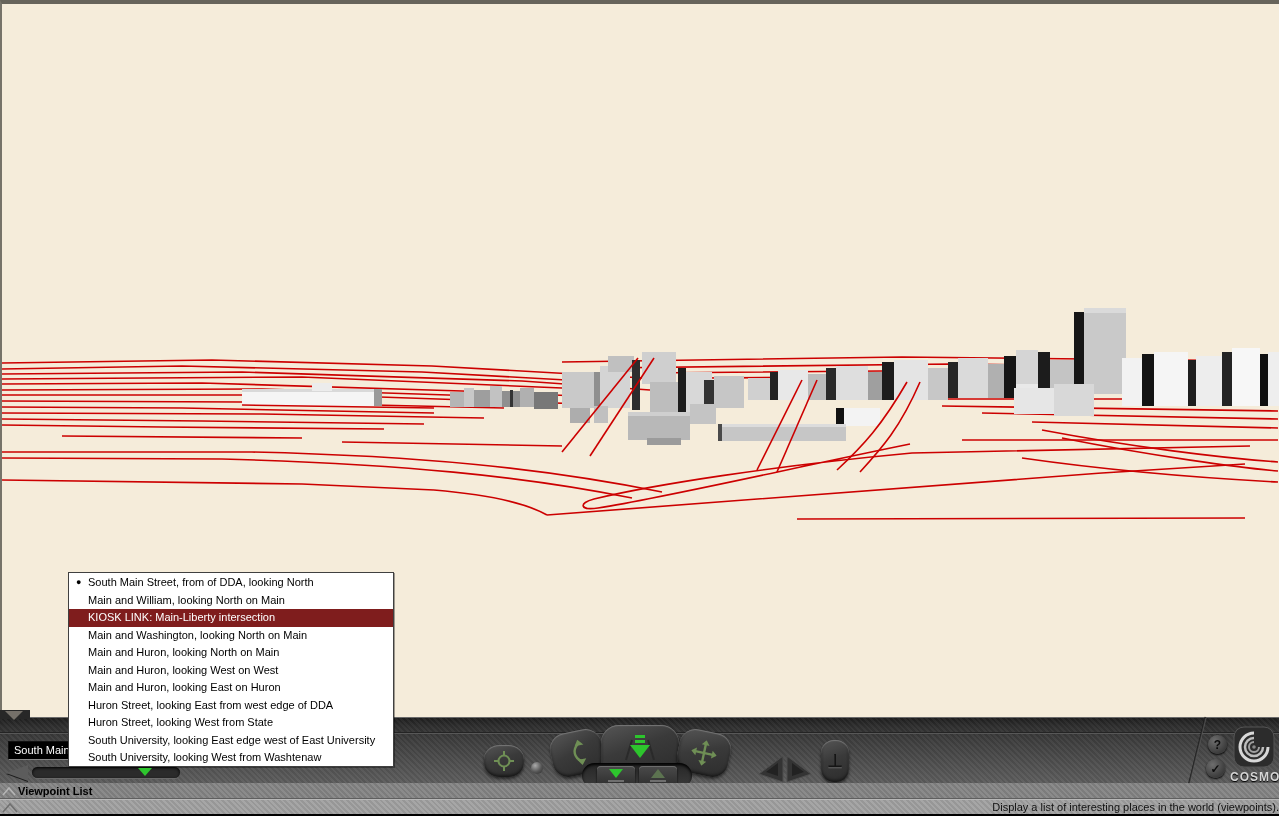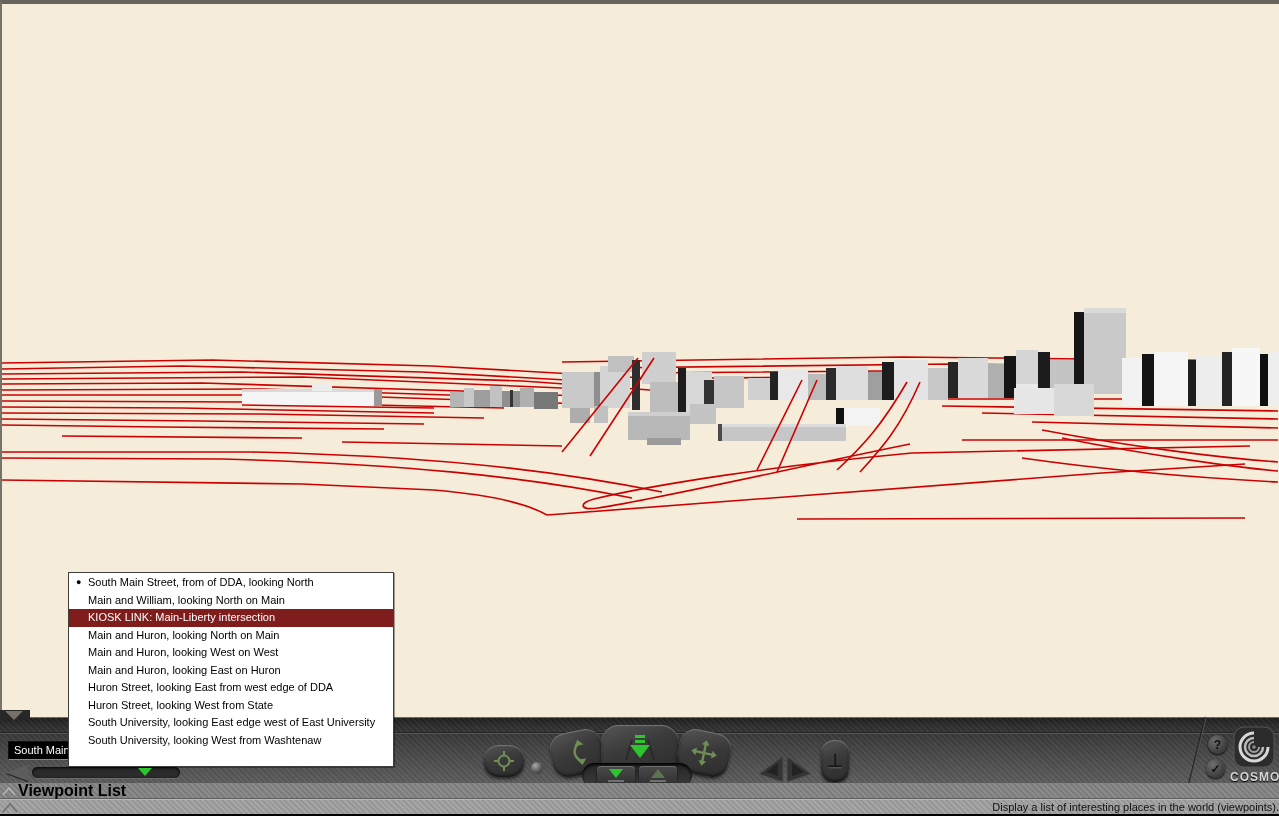--- a/index.html
+++ b/index.html
@@ -83,21 +83,21 @@
   .cosmo { position:absolute; left:1230px; top:8px; width:48px; height:56px; text-align:center; }
   .cosmo-word { font-size:12px; letter-spacing:1px; color:#d6d6d6; font-weight:bold;
     text-shadow:0 1px 1px #000; margin-top:-2px; }
 
   
   .label-row { position:absolute; left:0; top:783px; width:1279px; height:16px;
     background:
       repeating-linear-gradient(45deg, rgba(255,255,255,.06) 0 2px, rgba(0,0,0,.06) 2px 4px),
       #848484;
     display:flex; align-items:center; border-bottom:1px solid #5f5f5f; }
-  .label-row .txt { font-size:16px; font-weight:bold; color:#000; margin-left:2px; }
+  .label-row .txt { font-size:11px; font-weight:bold; color:#000; margin-left:2px; }
   .status-strip { position:absolute; left:0; top:799px; width:1279px; height:15px;
     background:
       repeating-linear-gradient(45deg, rgba(255,255,255,.07) 0 2px, rgba(0,0,0,.05) 2px 4px),
       #9f9f9f;
     display:flex; align-items:center; border-top:1px solid #b8b8b8;justify-content:space-between; }
   .status-strip .txt { font-size:11px; color:#111; margin-left:6px; }
   .caret { margin-left:2px; flex:0 0 auto; }
   .bottom-bar { position:absolute; left:0; top:814px; width:1279px; height:2px; background:#000; }
 
   
@@ -345,20 +345,21 @@
   </div>
   <div class="bottom-bar"></div>
 
   <div class="vp-popup">
     <div class="vp-item">
       <span class="vp-bullet">●</span>
       <span>South Main Street, from of DDA, looking North</span>
     </div>
     <div class="vp-item">Main and William, looking North on Main</div>
     <div class="vp-item hl">KIOSK LINK:  Main-Liberty intersection</div>
+    <div class="vp-item">Main and Washington, looking North on Main</div>
     <div class="vp-item">Main and Huron, looking North on Main</div>
     <div class="vp-item">Main and Huron, looking West on West</div>
     <div class="vp-item">Main and Huron, looking East on Huron</div>
     <div class="vp-item">Huron Street, looking East from west edge of DDA</div>
     <div class="vp-item">Huron Street, looking West from State</div>
     <div class="vp-item">South University, looking East edge west of East University</div>
     <div class="vp-item">South University, looking West from Washtenaw</div>
   </div>
 
 </div>

